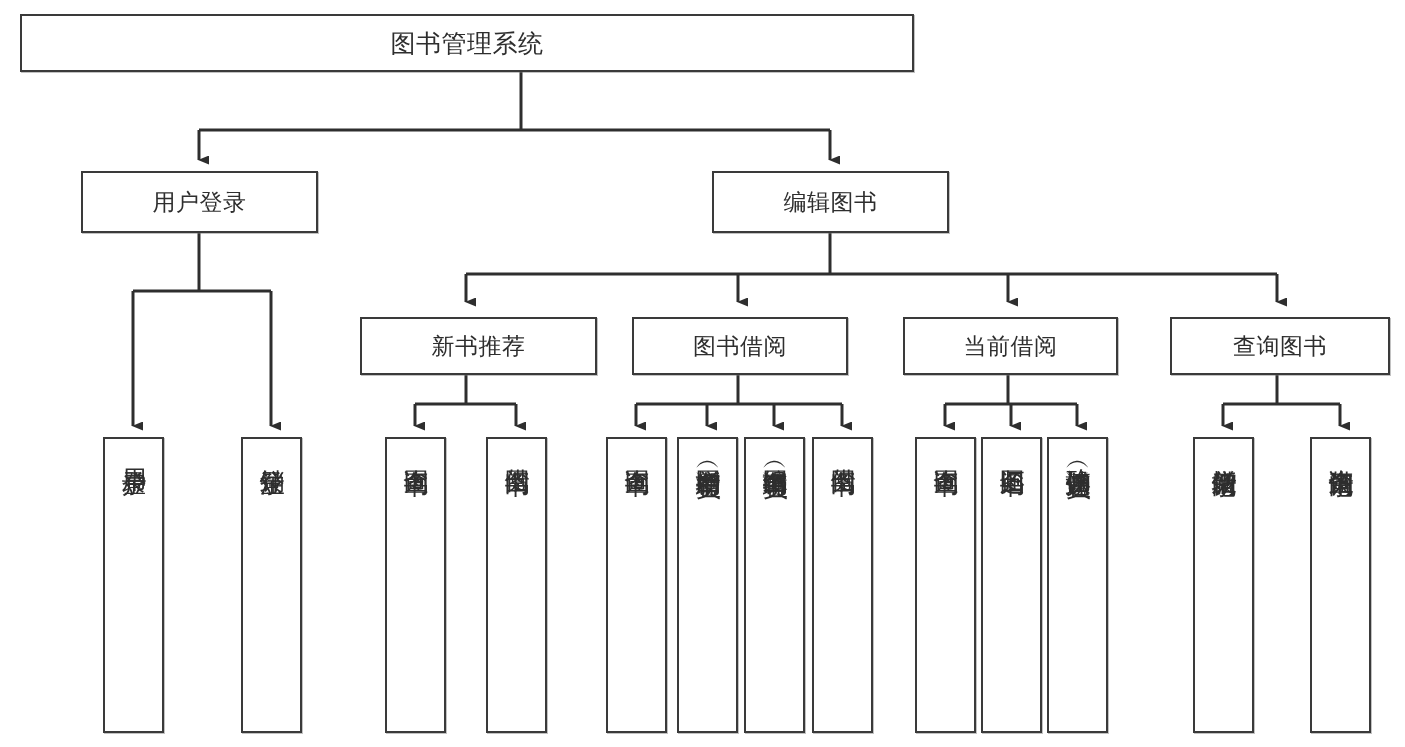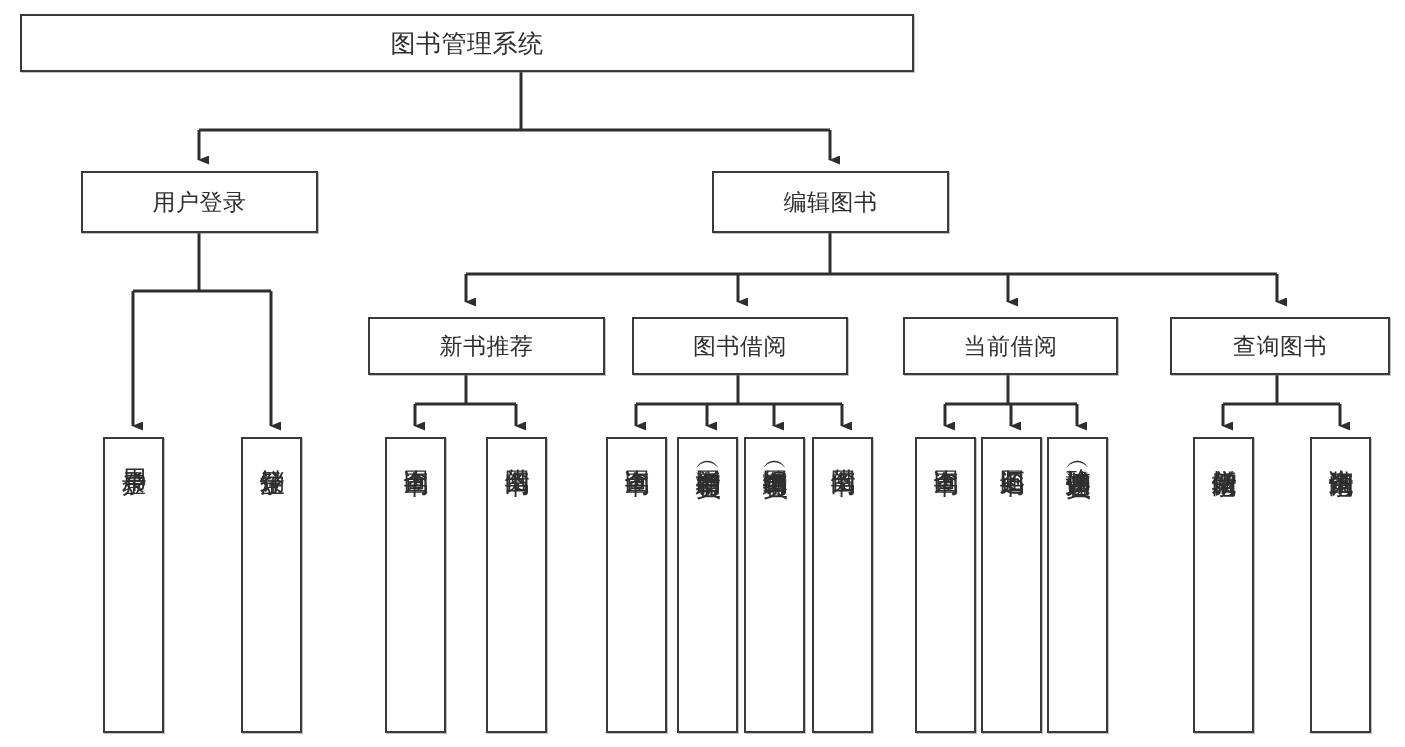--- a/index.html
+++ b/index.html
@@ -138,21 +138,21 @@
     <span class="node-label">图书管理系统</span>
   </div>
 
   <div class="node node-l1" style="left:81px; top:171px; width:237px; height:62px;">
     <span class="node-label">用户登录</span>
   </div>
   <div class="node node-l1" style="left:712px; top:171px; width:237px; height:62px;">
     <span class="node-label">编辑图书</span>
   </div>
 
-  <div class="node node-l2" style="left:360px; top:317px; width:237px; height:58px;margin-left:8px;">
+  <div class="node node-l2" style="left:360px; top:317px; width:237px; height:58px;">
     <span class="node-label">新书推荐</span>
   </div>
   <div class="node node-l2" style="left:903px; top:317px; width:215px; height:58px;">
     <span class="node-label">当前借阅</span>
   </div>
   <div class="node node-l2" style="left:632px; top:317px; width:216px; height:58px;">
     <span class="node-label">图书借阅</span>
   </div>
   <div class="node node-l2" style="left:1170px; top:317px; width:220px; height:58px;">
     <span class="node-label">查询图书</span>

